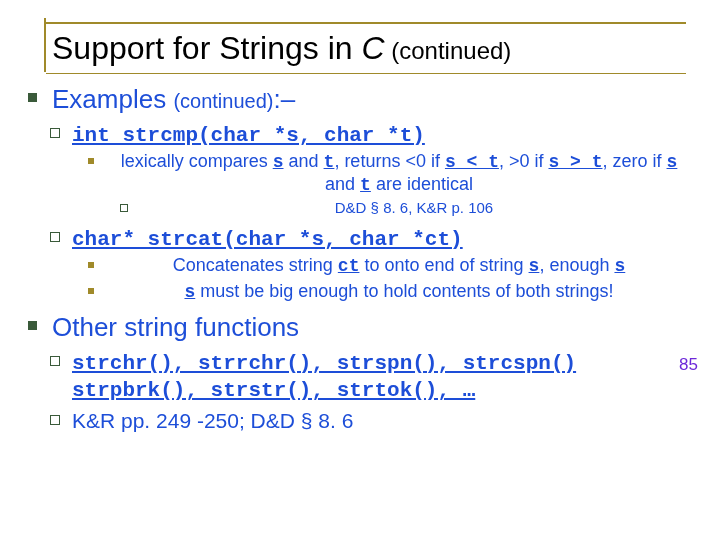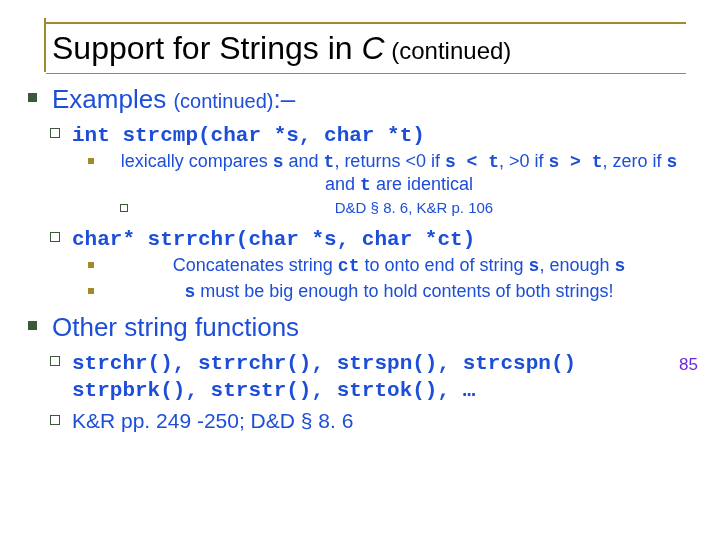--- a/index.html
+++ b/index.html
@@ -96,21 +96,21 @@
   .lvl4 > li::before {
     content: "";
     position: absolute;
     left: -16px;
     top: 5px;
     width: 6px; height: 6px;
     border: 1.2px solid #3a5a3a;
     background: #fff;
   }
 
-  .mono { font-family: "Courier New", Courier, monospace; font-weight: bold; }
+  .mono { font-family: "Courier New", Courier, monospace; font-weight: bold; text-decoration: underline; }
   .page-num {
     position: absolute;
     right: 22px;
     bottom: 14px;
     font-size: 17px;
     color: #6d28d9;
   }
 </style>
 </head>
 <body>
@@ -138,21 +138,21 @@
             <ul class="lvl3">
               <li>
                 <span>lexically compares </span><span class="mono">s</span><span> and </span><span class="mono">t</span><span>, returns &lt;0 if </span><span class="mono">s &lt; t</span><span>, &gt;0 if </span><span class="mono">s &gt; t</span><span>, zero if </span><span class="mono">s</span><span> and </span><span class="mono">t</span><span> are identical</span>
                 <ul class="lvl4">
                   <li>D&amp;D § 8. 6, K&amp;R p. 106</li>
                 </ul>
               </li>
             </ul>
           </li>
           <li>
-            <span class="mono">char* strrchr(char *s, char *ct)</span>
+            <span class="mono">char* strcat(char *s, char *ct)</span>
             <ul class="lvl3">
               <li>
                 <span>Concatenates string </span><span class="mono">ct</span><span> to onto end of string </span><span class="mono">s</span><span>, enough </span><span class="mono">s</span>
               </li>
               <li>
                 <span class="mono">s</span><span> must be big enough to hold contents of both strings!</span>
               </li>
             </ul>
           </li>
         </ul>

